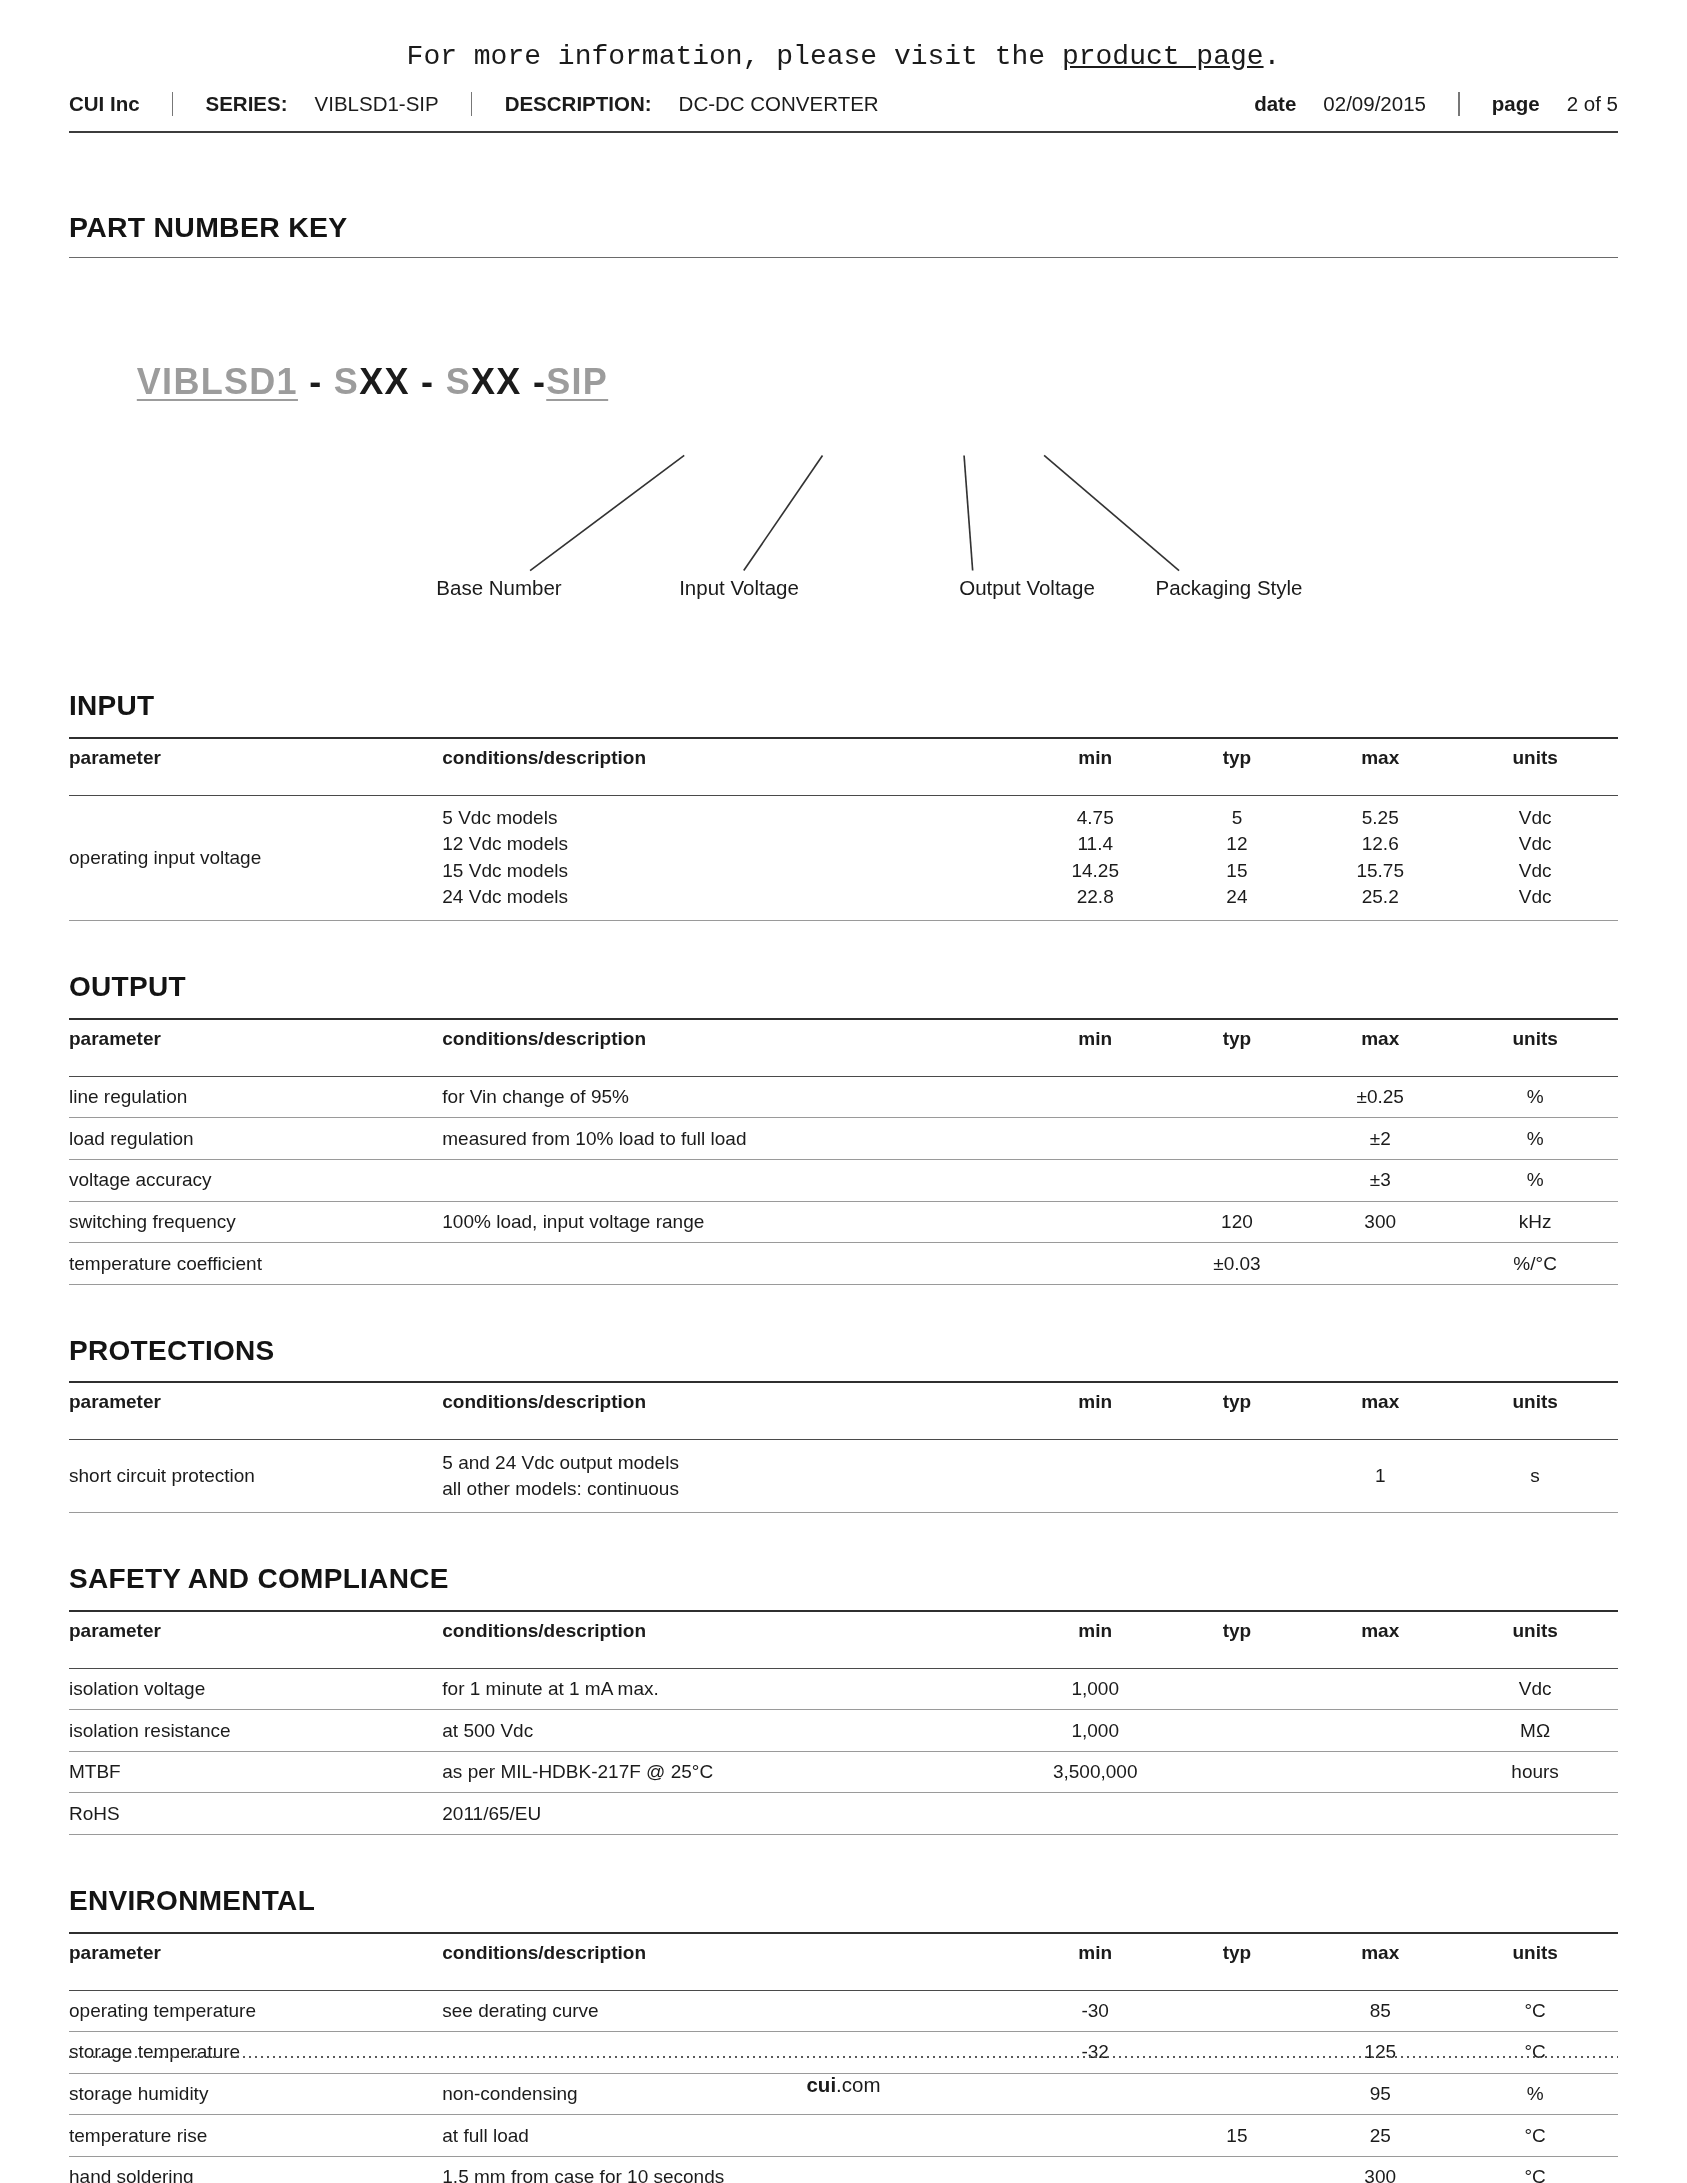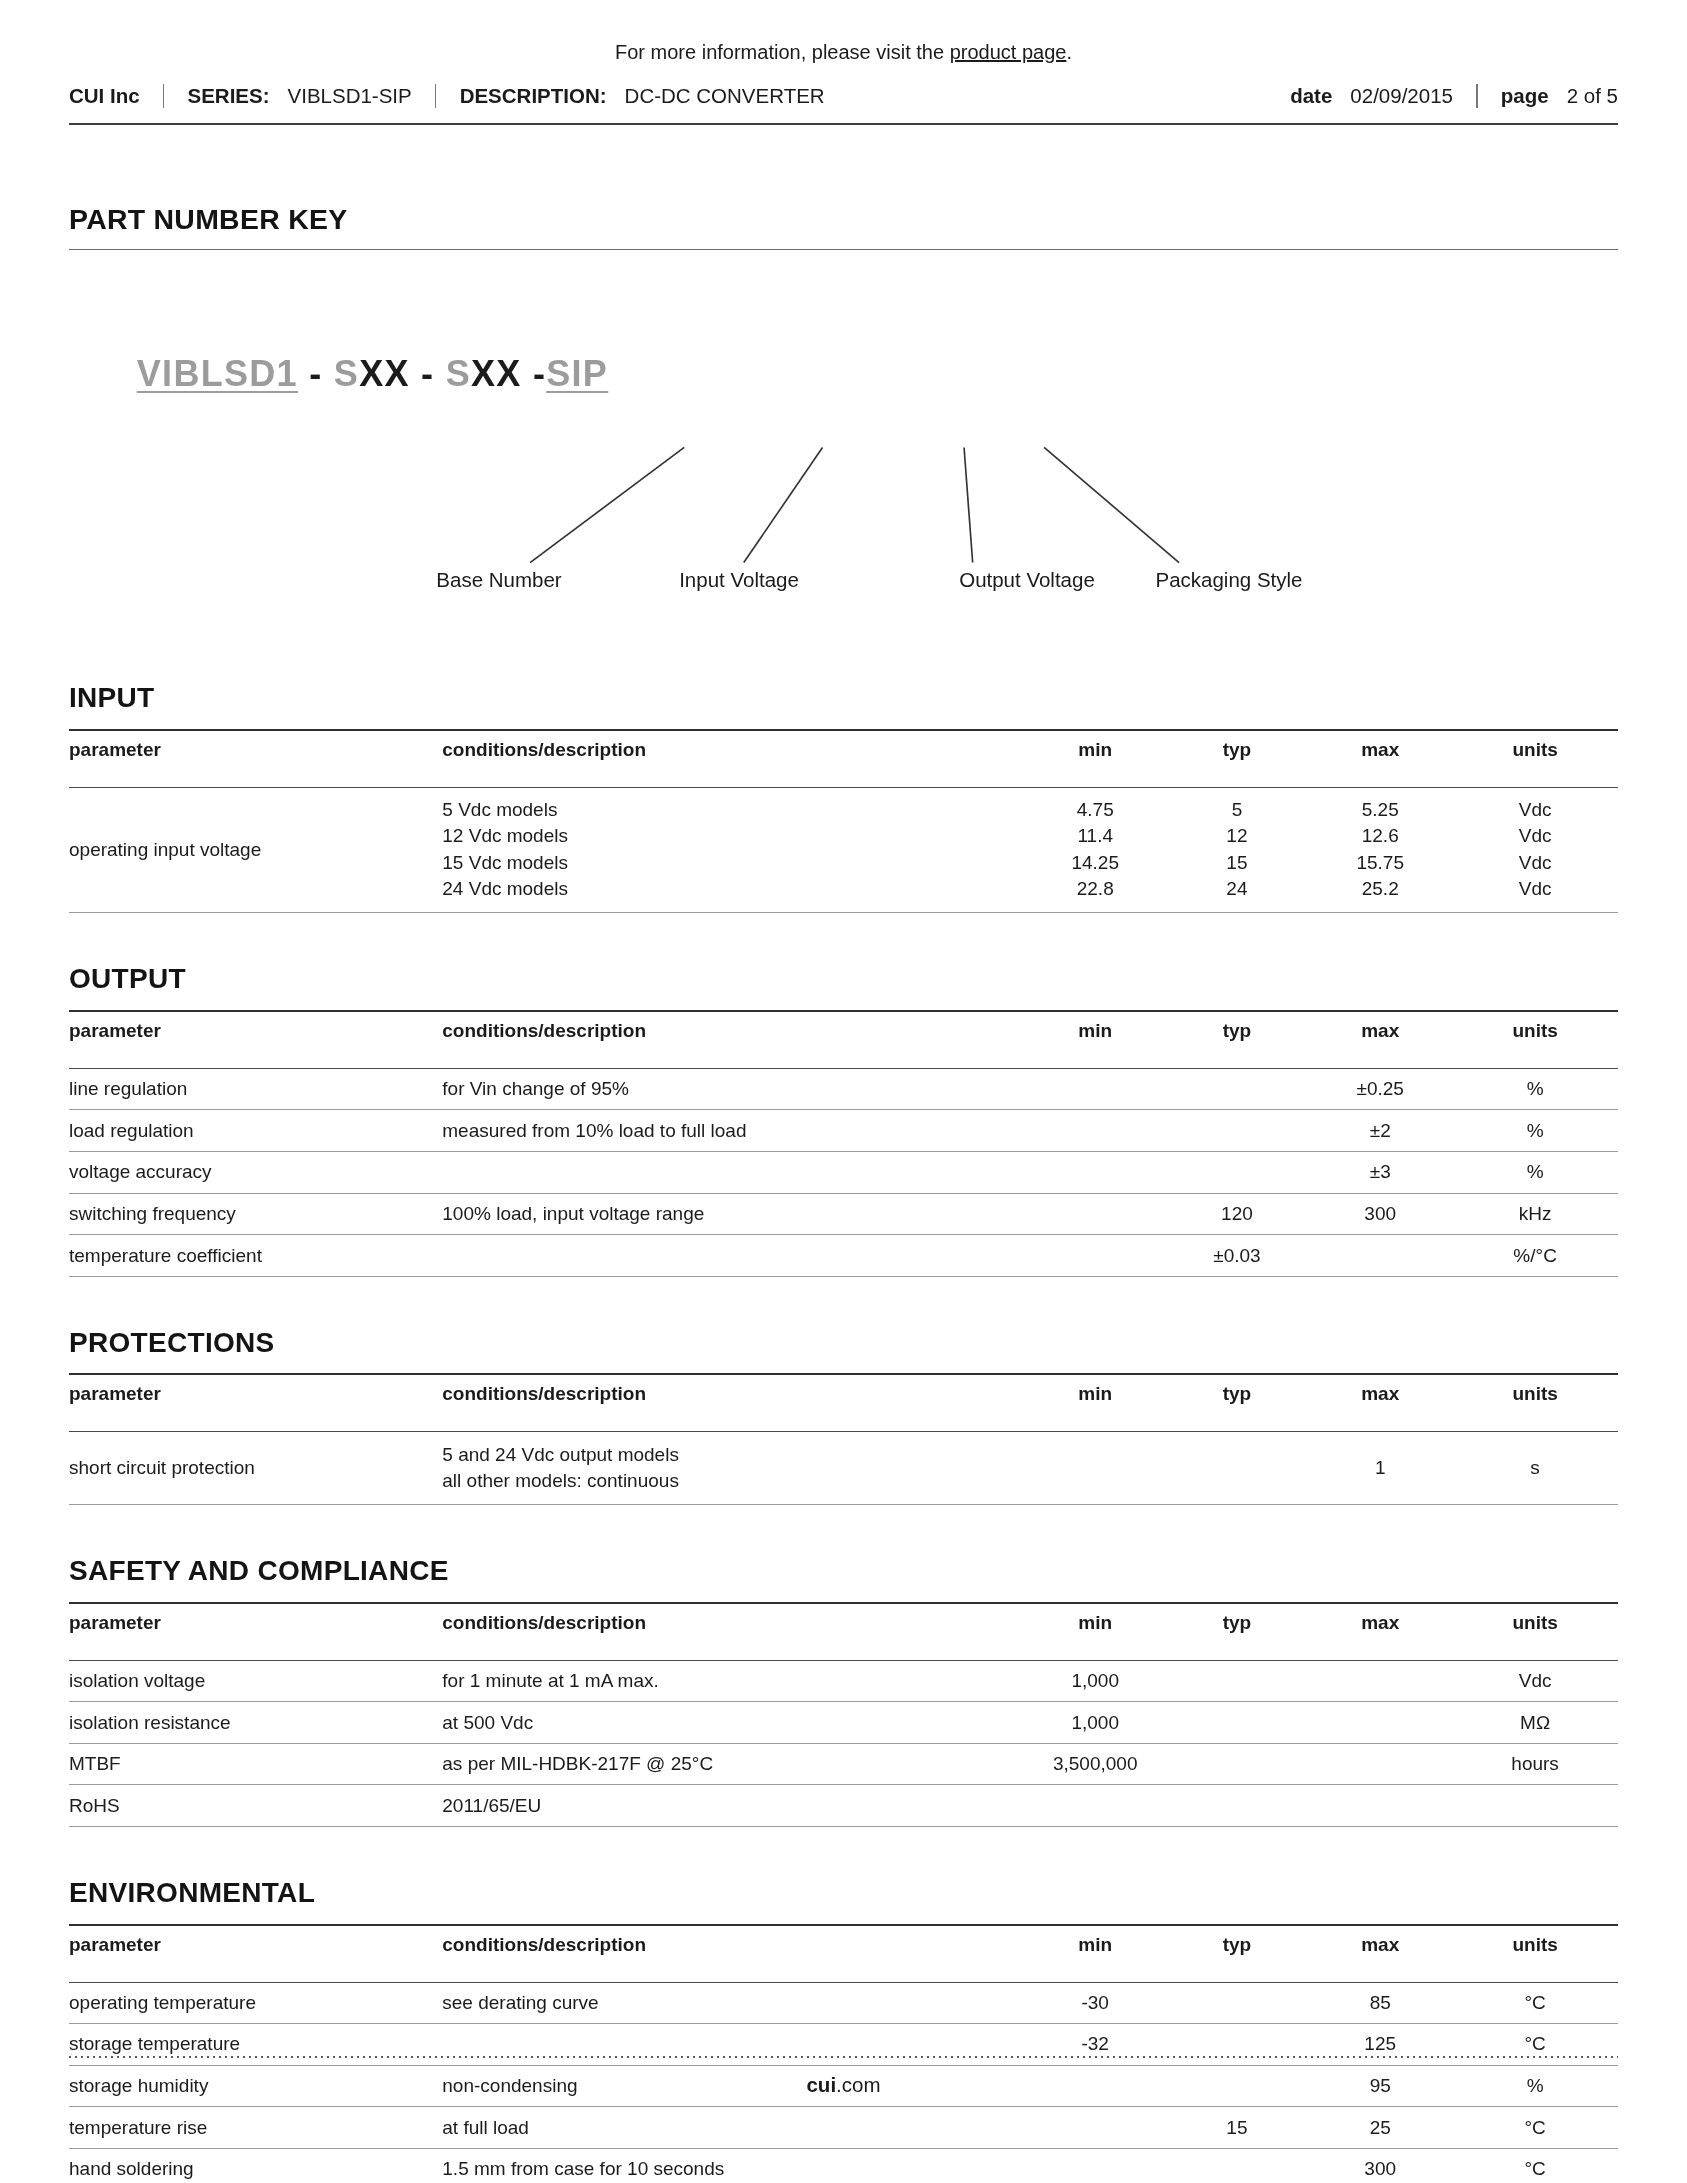--- a/index.html
+++ b/index.html
@@ -11,37 +11,38 @@
     font-family: "Liberation Sans", "DejaVu Sans", sans-serif;
     color: #1b1b1b;
     overflow: hidden;
   }
   .content { padding: 0 69px; }
 
   
   .top-note {
     padding-top: 41px;
     text-align: center;
-    font-size: 20px;
+    font-size: 28px;
+    font-family: Liberation Mono, monospace;
   }
   .top-note .link {
     text-decoration: underline;
     color: #1b1b1b;
     cursor: pointer;
   }
 
   
   .header-bar {
     margin-top: 20px;
     display: flex;
     justify-content: space-between;
     align-items: center;
     font-size: 20.5px;
   }
-  .hgroup { display: flex; align-items: center; gap: 18px; }
+  .hgroup { display: flex; align-items: center; gap: 27px; }
   .b { font-weight: bold; }
   .vbar { display: inline-block; width: 1.3px; height: 24px; background: #777; margin: 0 5.3px; }
   .rule-dark {
     border: none;
     border-top: 2px solid #3c3c3c;
     margin: 14.6px 0 0 0;
   }
 
   
   .pn-title { margin: 78px 0 0 0; font-size: 28.4px; font-weight: bold; color: #141414; letter-spacing: 0.3px; }

